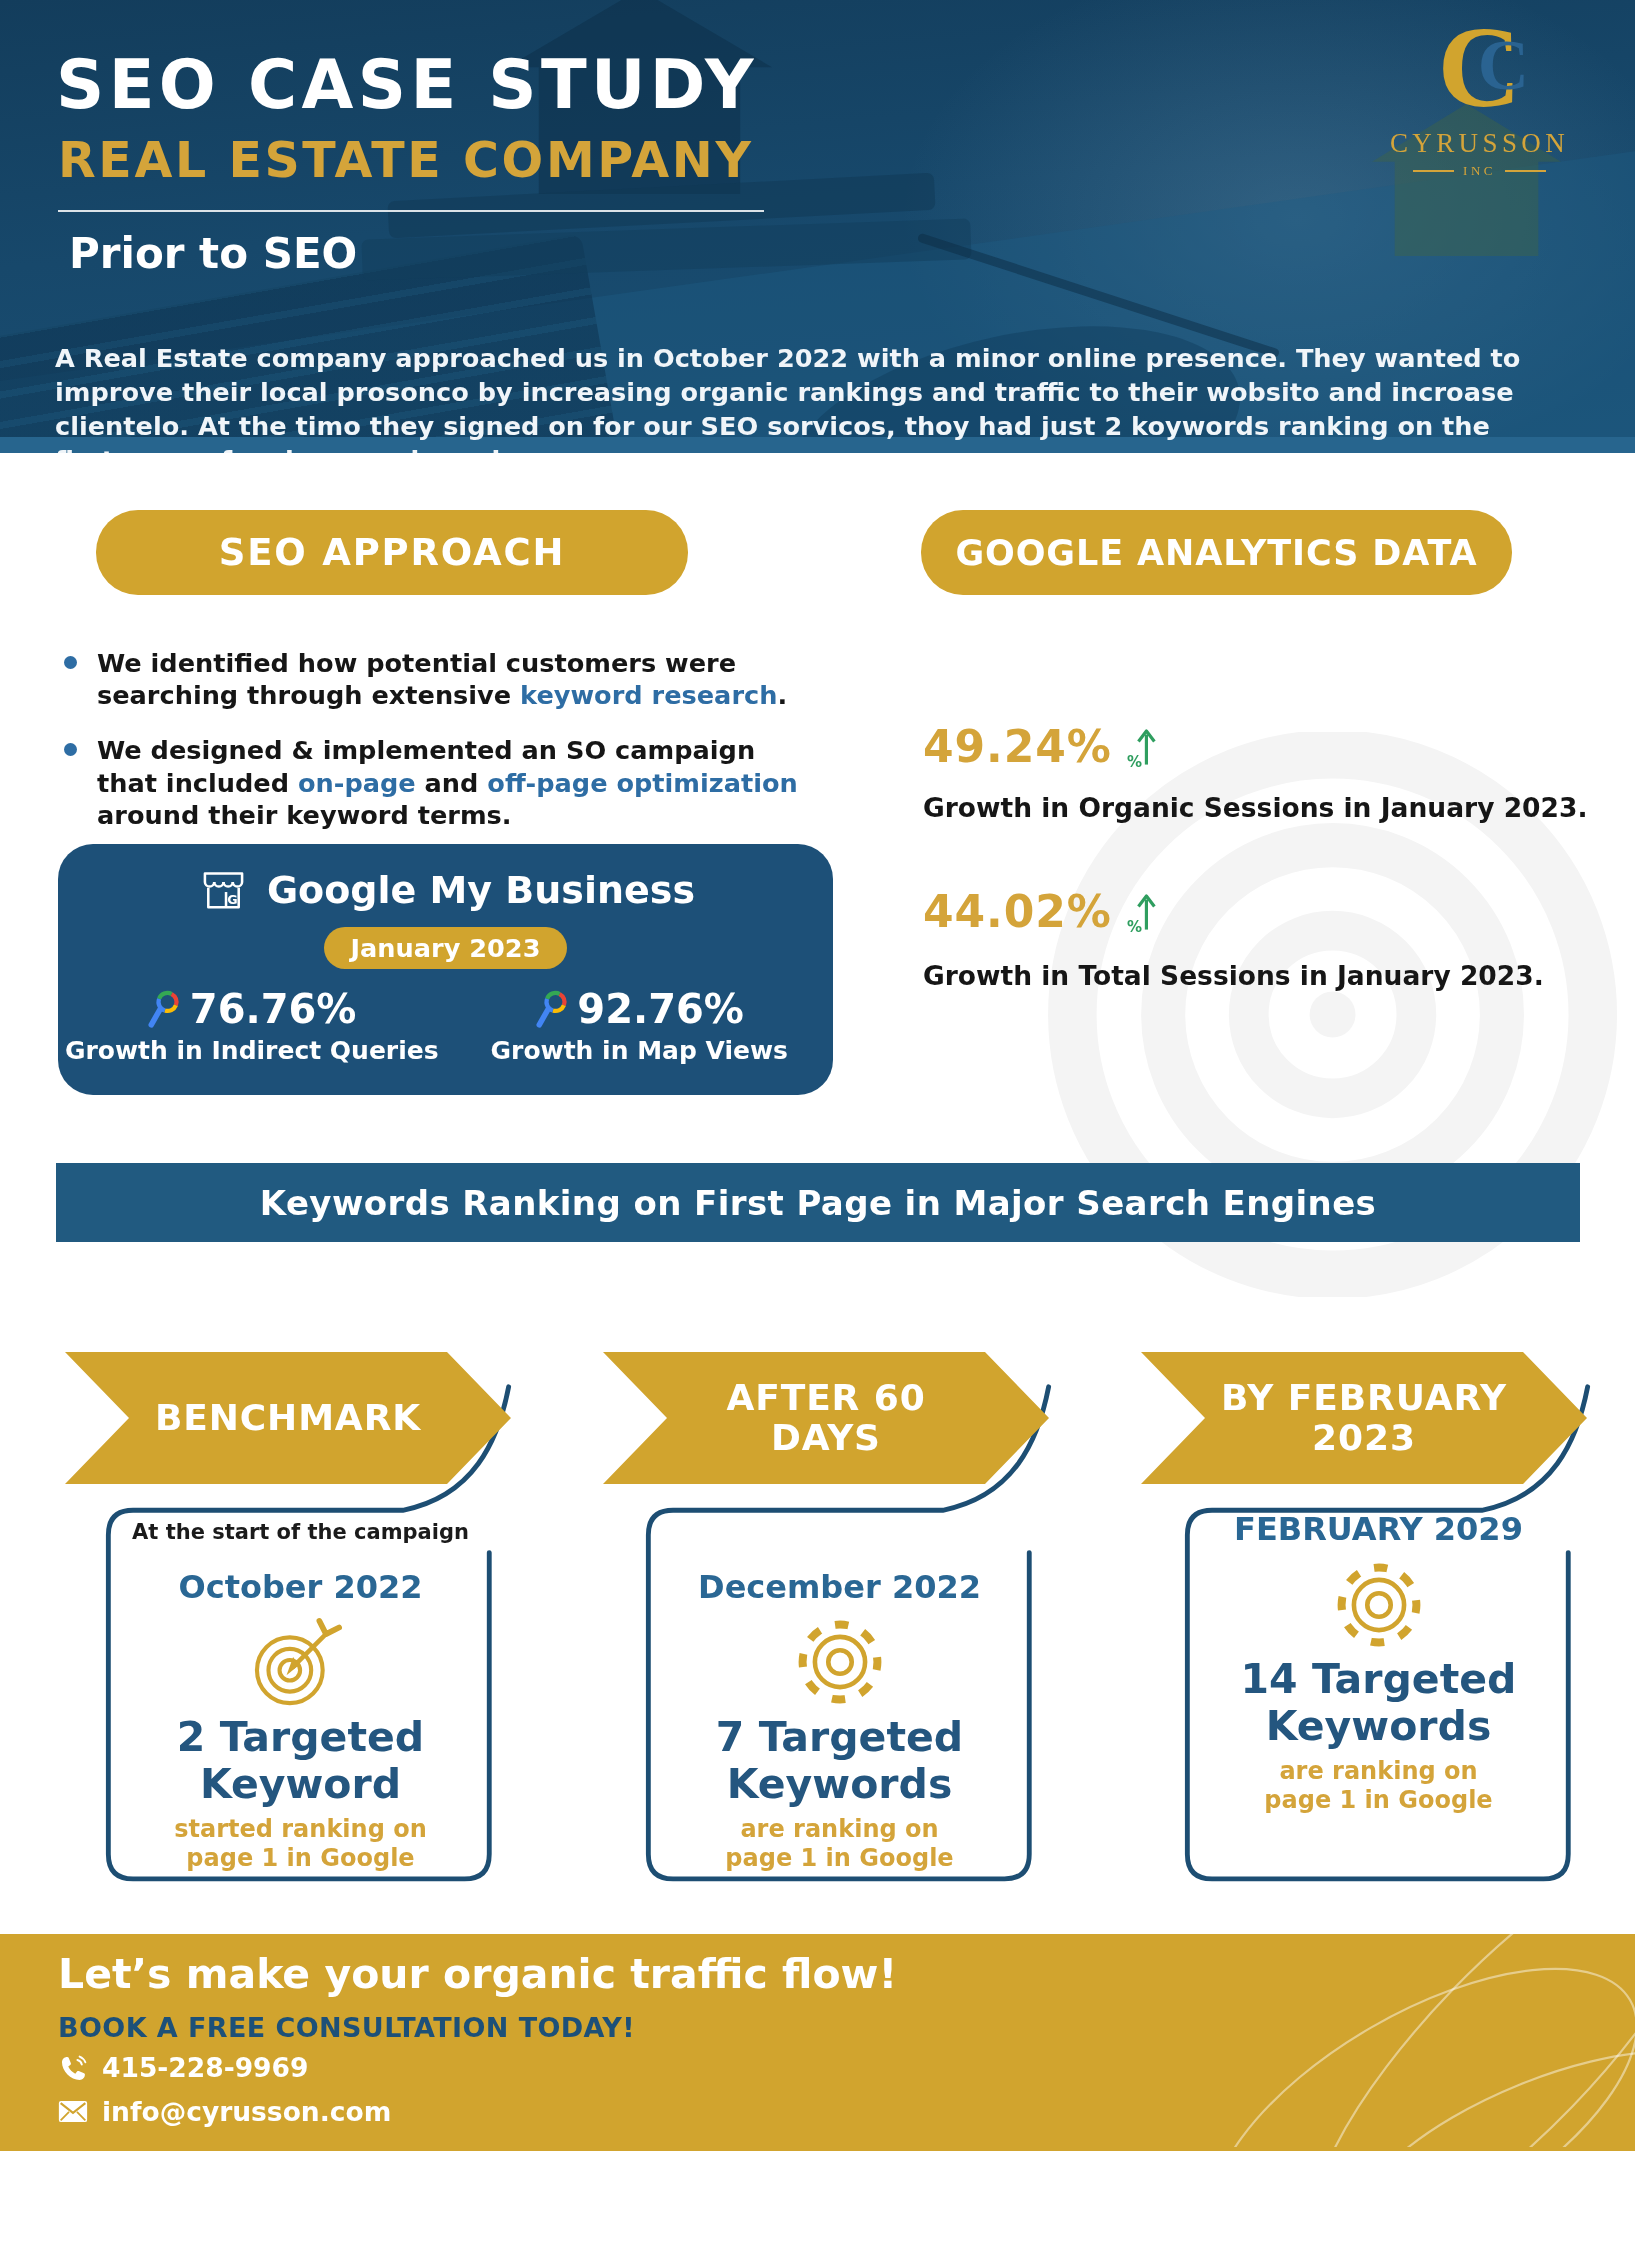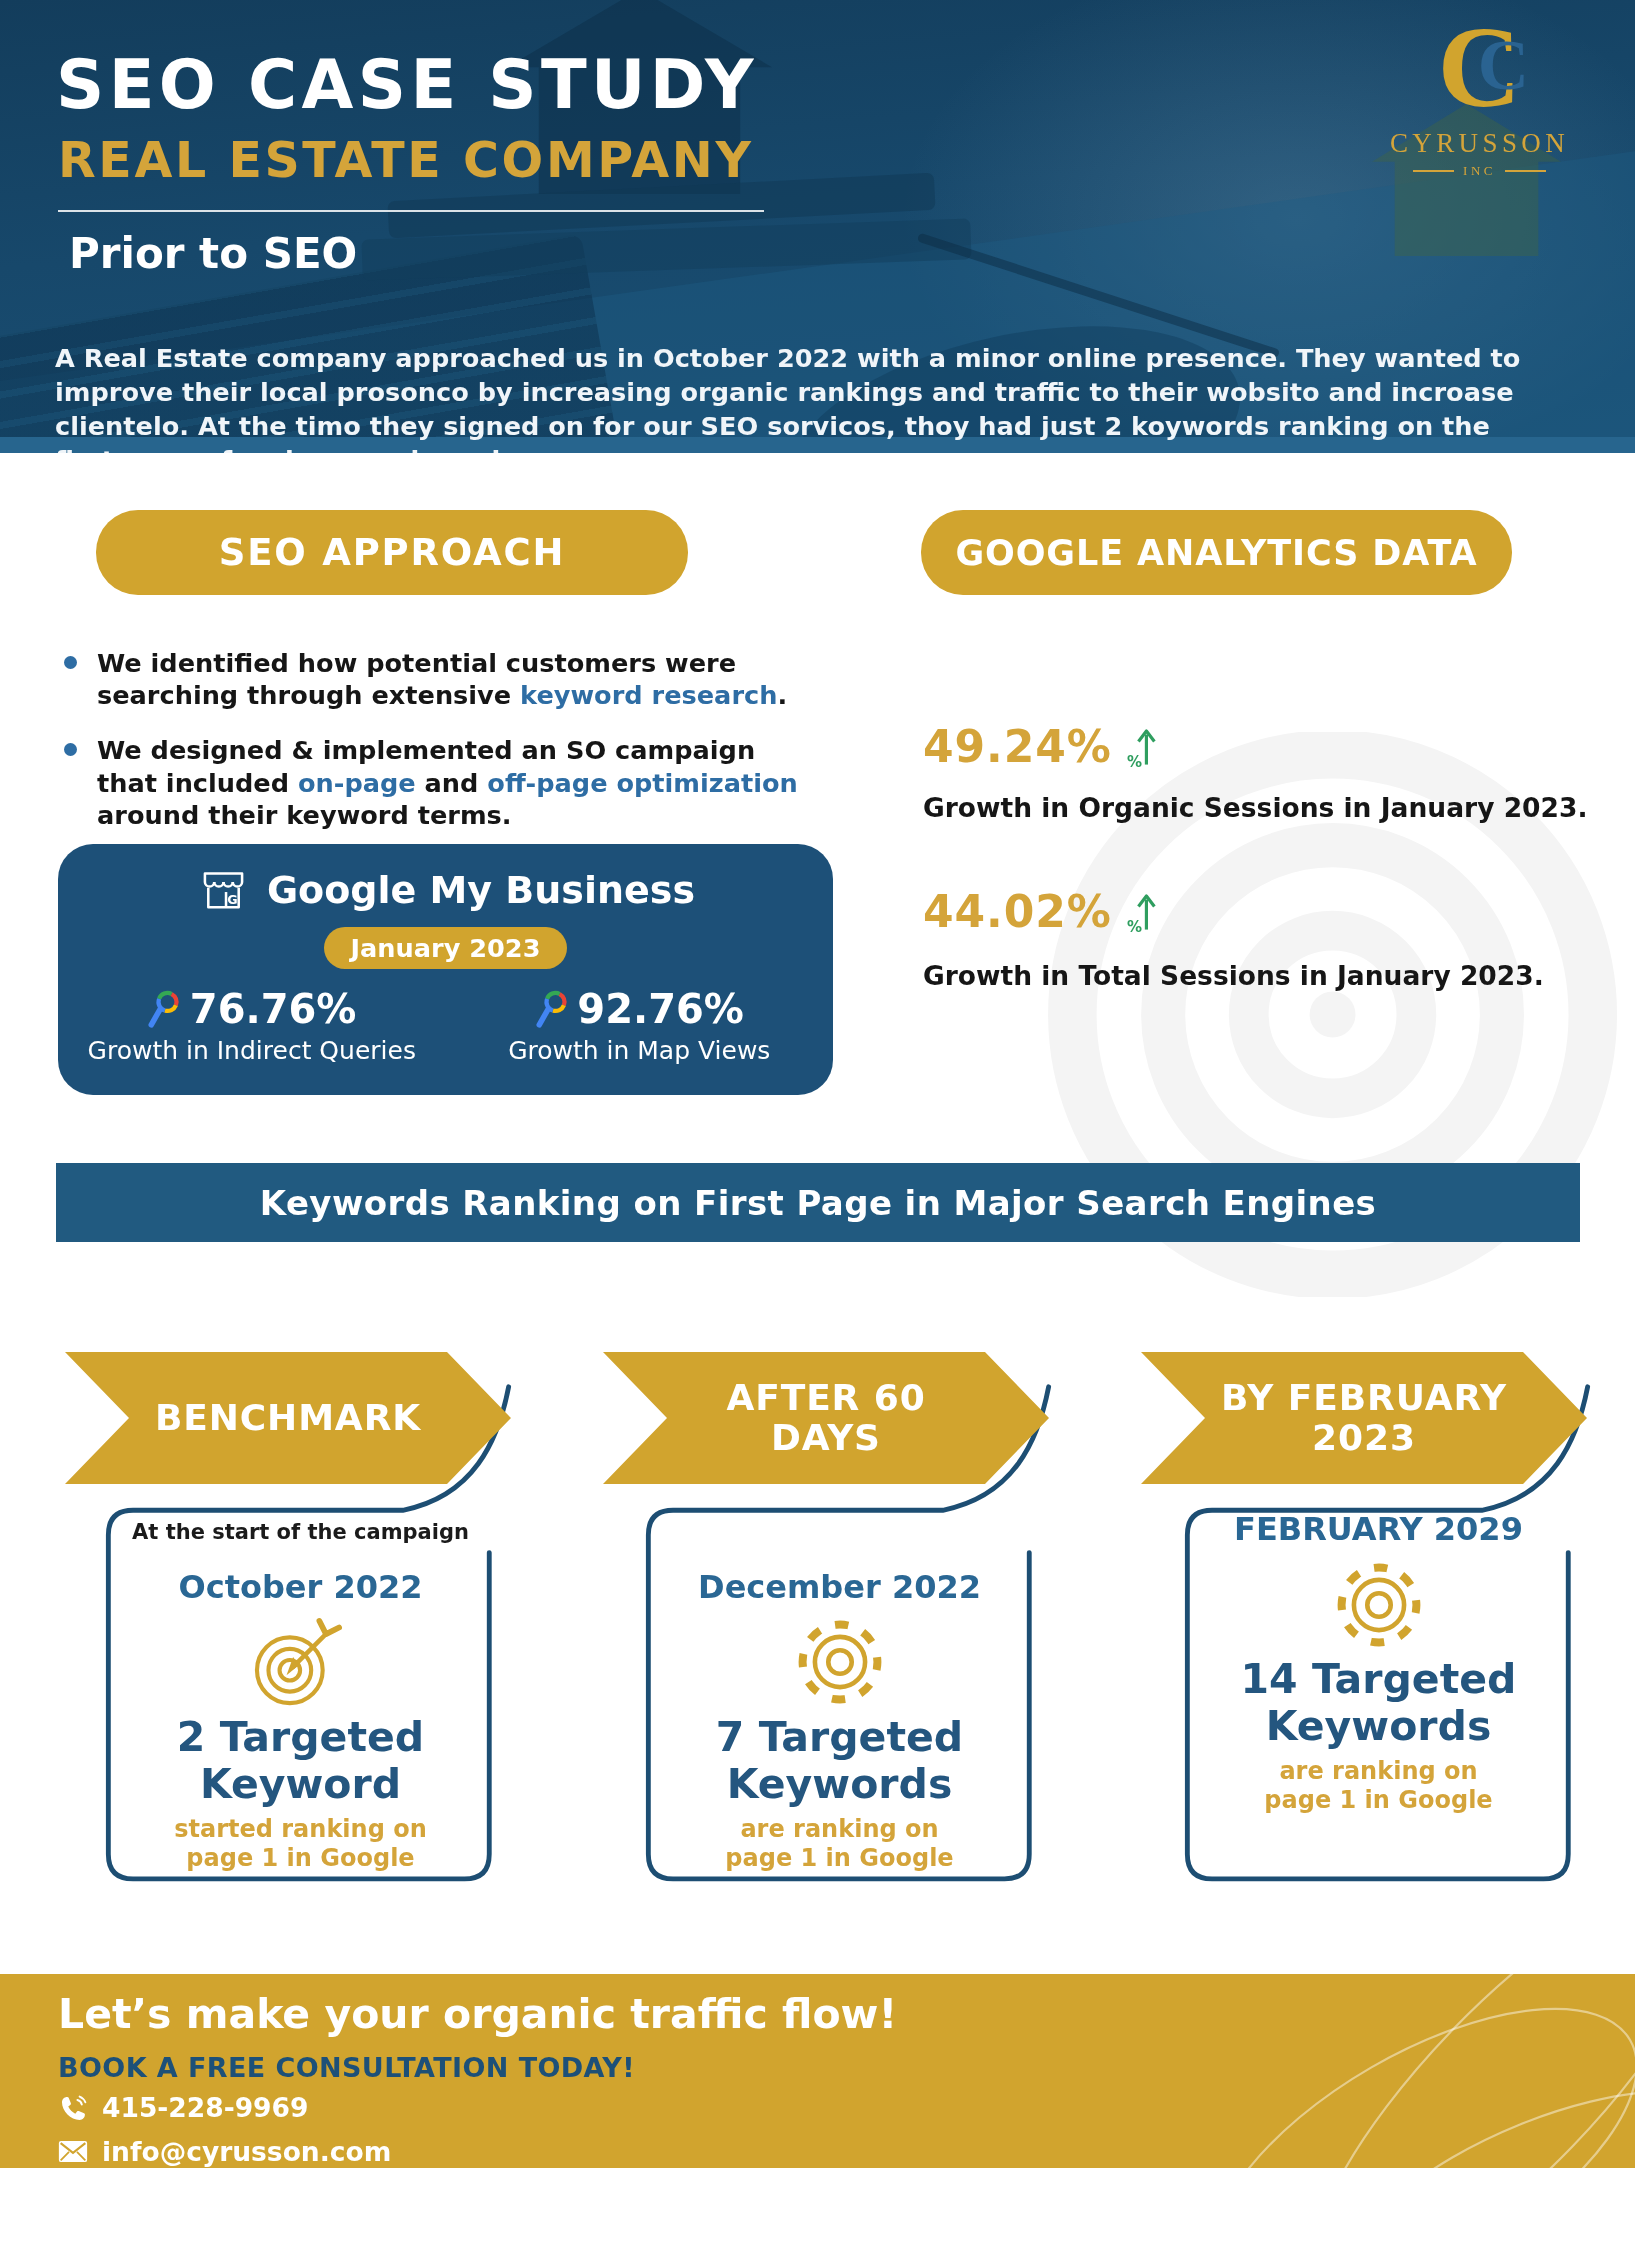--- a/index.html
+++ b/index.html
@@ -64,42 +64,42 @@
 
   
   .gmb{position:absolute;left:58px;top:844px;width:775px;height:251px;background:var(--navy);border-radius:35px;color:#fff;text-align:center;z-index:2;}
   .gmb-head{margin-top:21px;display:flex;align-items:center;justify-content:center;gap:16px;}
   .gmb-title{font-size:38px;font-weight:800;}
   .gmb-pill{display:inline-block;margin-top:13px;background:var(--gold);border-radius:21px;padding:6.2px 26.5px;font-size:25.6px;font-weight:800;color:#fff;}
   .gmb-stats{display:flex;margin-top:17px;}
   .gmb-col{width:50%;}
   .gmb-vrow{display:flex;align-items:center;justify-content:center;gap:8.8px;}
   .gmb-value{font-size:40px;font-weight:800;}
-  .gmb-label{margin-top:3.5px;font-size:25px;font-weight:400;}
+  .gmb-label{margin-top:3.5px;font-size:25px;font-weight:700;}
 
   
   .banner{position:absolute;left:56px;top:1163px;width:1524px;height:79px;background:var(--banner-blue);display:flex;align-items:center;justify-content:center;color:#fff;font-size:34px;font-weight:800;letter-spacing:0.4px;z-index:2;}
 
   
   .ribbon{position:absolute;top:1352px;width:446px;height:132px;background:var(--gold);clip-path:polygon(0% 0%,calc(100% - 64px) 0%,100% 50%,calc(100% - 64px) 100%,0% 100%,64px 50%);display:flex;flex-direction:column;align-items:center;justify-content:center;color:#fff;font-weight:800;font-size:36px;line-height:1.12;letter-spacing:0.9px;text-align:center;z-index:2;}
   .ribbon-1{left:65px;} .ribbon-2{left:603px;} .ribbon-3{left:1141px;}
   .card-frame{position:absolute;top:1378px;width:415px;height:507px;z-index:1;}
   .cf-1{left:101px;} .cf-2{left:641px;} .cf-3{left:1180px;}
   .card{position:absolute;top:1510px;width:383px;height:379px;text-align:center;z-index:2;}
   .card-1{left:109px;} .card-2{left:648px;} .card-3{left:1187px;}
   .card-note{margin-top:8.8px;height:49px;font-size:21px;font-weight:600;color:#1b1b1b;line-height:1.3;}
   .card-date{font-size:32px;font-weight:800;color:var(--blue-heading);}
   .card-icon{margin-top:10.6px;height:92px;display:flex;align-items:center;justify-content:center;}
   .card-count{margin-top:5.3px;font-size:41px;font-weight:800;color:#24567f;line-height:1.15;}
   .card-caption{margin-top:7px;font-size:24px;font-weight:700;color:var(--gold-text);line-height:1.22;}
 
   .closing{position:absolute;left:0;top:1966px;width:1636px;text-align:center;font-size:24px;font-weight:600;color:var(--ink);z-index:2;}
 
   
-  .footer{position:absolute;left:0;top:1974px;width:1636px;height:194px;background:var(--gold);overflow:hidden;z-index:2;}
+  .footer{position:absolute;left:0;top:1934px;width:1636px;height:217px;background:var(--gold);overflow:hidden;z-index:2;}
   .f-decor{position:absolute;right:0;top:0;}
   .f-head{position:absolute;left:58px;top:16px;font-size:41px;font-weight:800;color:#ffffff;}
   .f-cta{position:absolute;left:58px;top:78px;font-size:27px;font-weight:800;color:var(--navy);letter-spacing:0.4px;}
   .f-row{position:absolute;left:58px;display:flex;align-items:center;gap:14px;color:#fff;font-size:26.5px;font-weight:700;}
   .f-phone{top:118px;} .f-email{top:162px;}
 </style>
 </head>
 <body>
 
 <div class="page">

